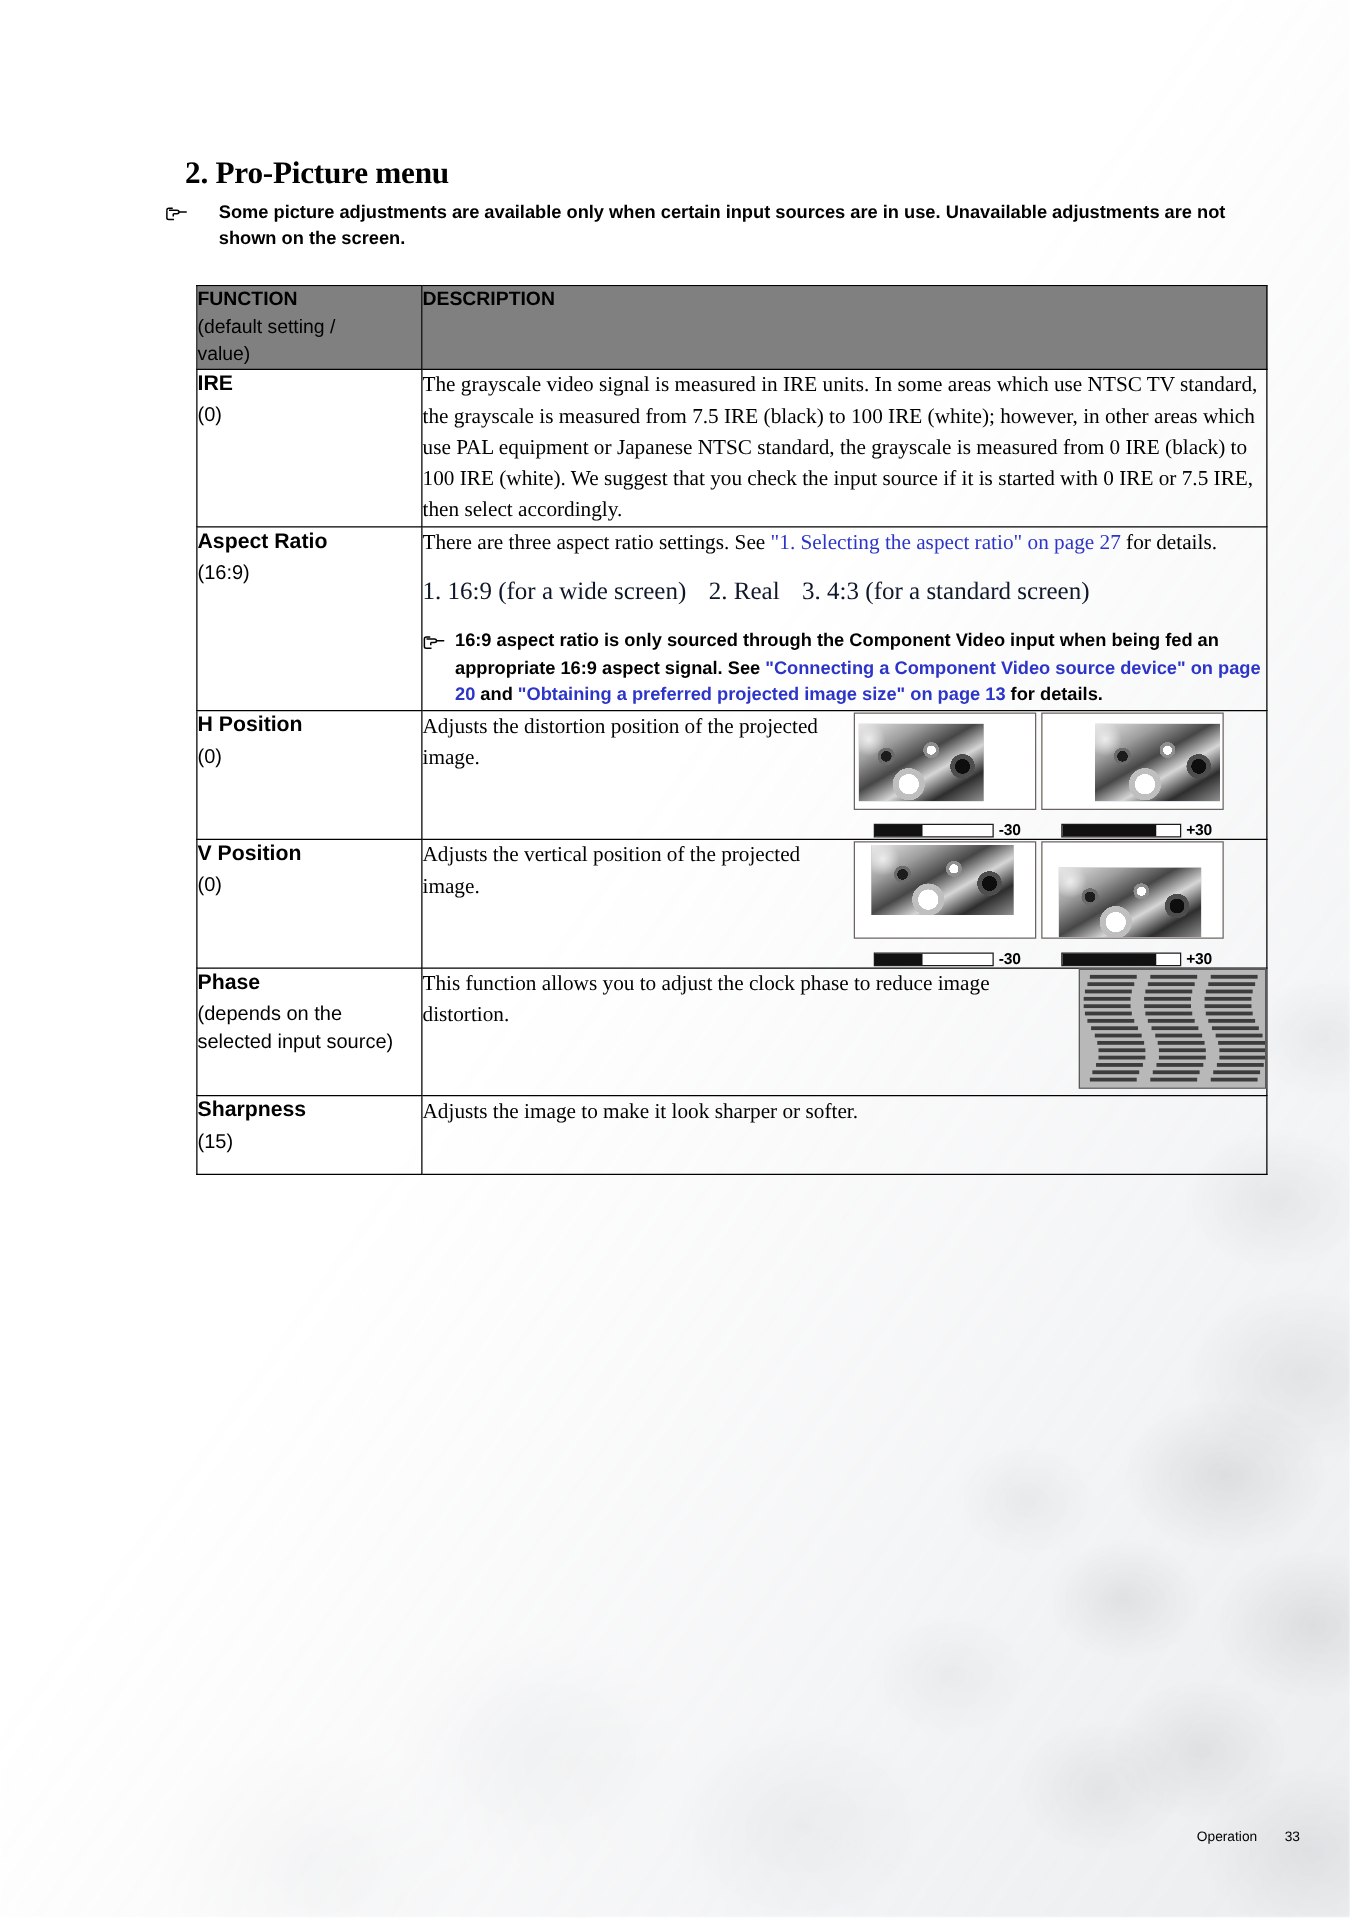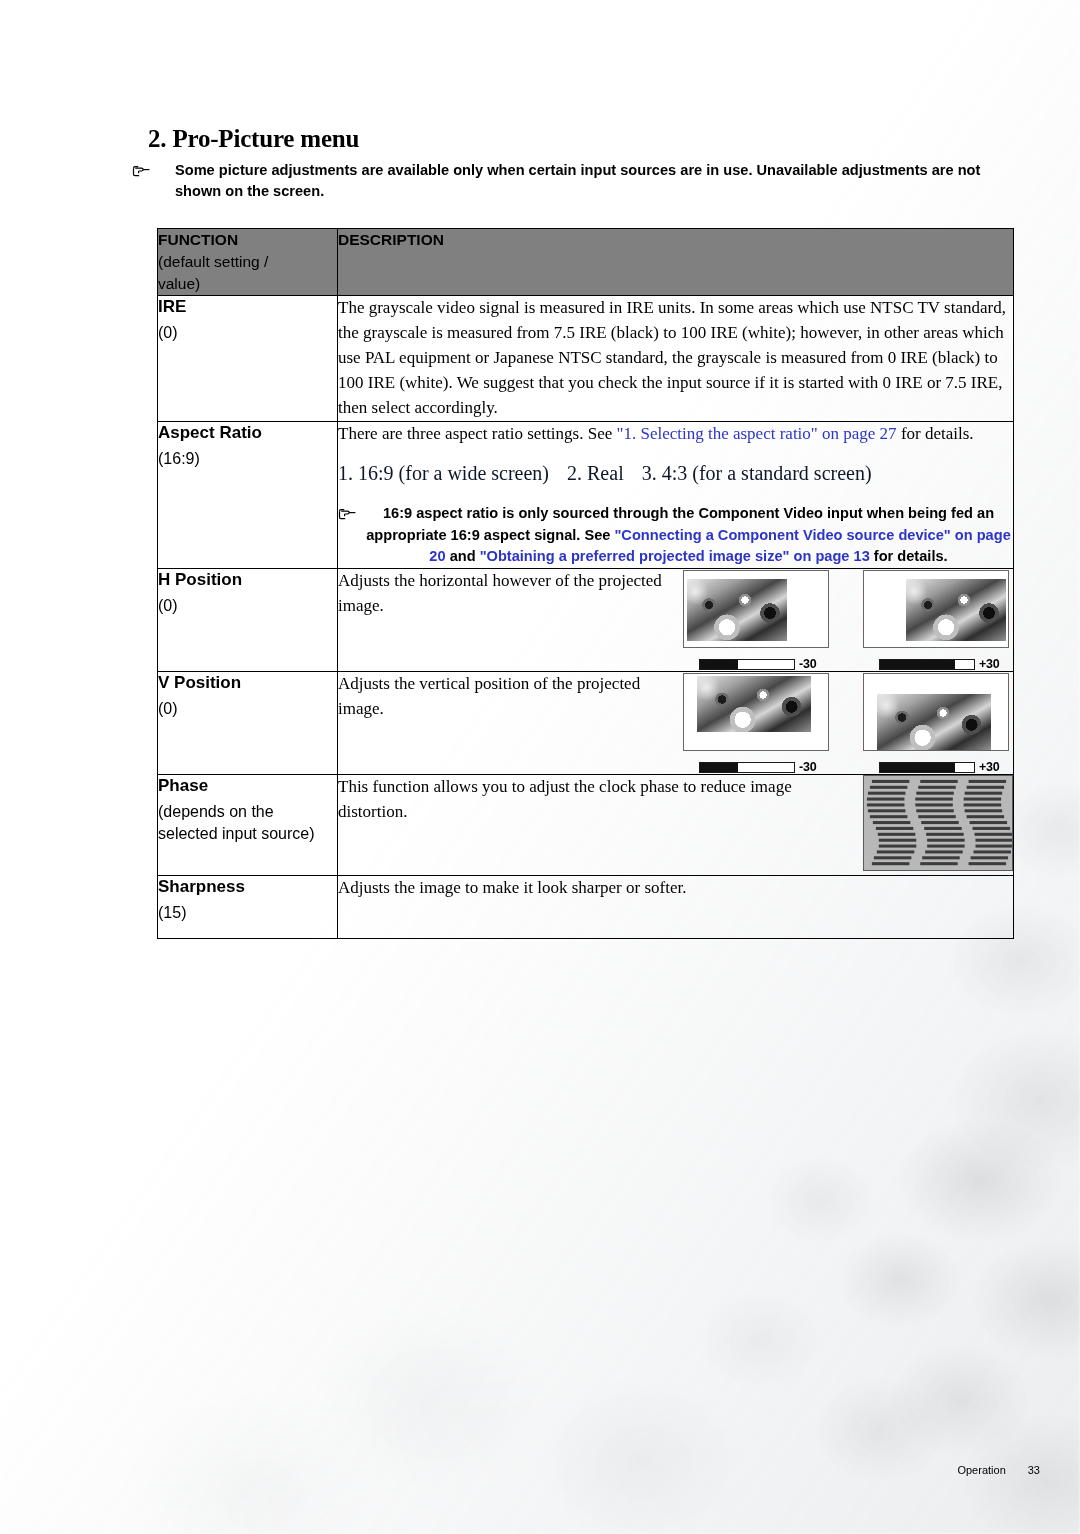--- a/index.html
+++ b/index.html
@@ -155,30 +155,29 @@
 
   .inline-note {
     margin-top: 18px;
     display: flex;
     gap: 7px;
     align-items: flex-start;
   }
   .inline-note .note-text {
     font-size: 14.6px;
     line-height: 1.49;
-    text-align: center;
   }
   .inline-note .note-text .xref { color: #2d35c8; }
 
   
   .desc-flex { display: flex; }
   .desc-flex .txt { flex: 0 0 345px; }
   .thumbs {
     display: flex;
-    gap: 32px;
+    gap: 2px;
     margin-top: 1px;
   }
   .thumb-unit { width: 148px; }
   .thumb-frame {
     width: 146px;
     height: 78px;
     border: 1px solid #6c6460;
     background: #ffffff;
     position: relative;
     overflow: hidden;
@@ -334,21 +333,21 @@
         </td>
       </tr>
 
       <tr>
         <td class="func-cell">
           <div class="func-name">H Position</div>
           <div class="func-default">(0)</div>
         </td>
         <td class="desc-cell">
           <div class="desc-flex">
-            <div class="txt desc-text">Adjusts the horizontal however of the projected image.</div>
+            <div class="txt desc-text">Adjusts the distortion position of the projected image.</div>
             <div class="thumbs">
               <div class="thumb-unit">
                 <div class="thumb-frame">
                   <div class="photo" style="left:3px;top:8px;">
                       <div class="pic"></div>
                     </div>
                 </div>
                 <div class="slider-row">
                   <div class="slider">
                       <div class="fill" style="width:40%"></div>

